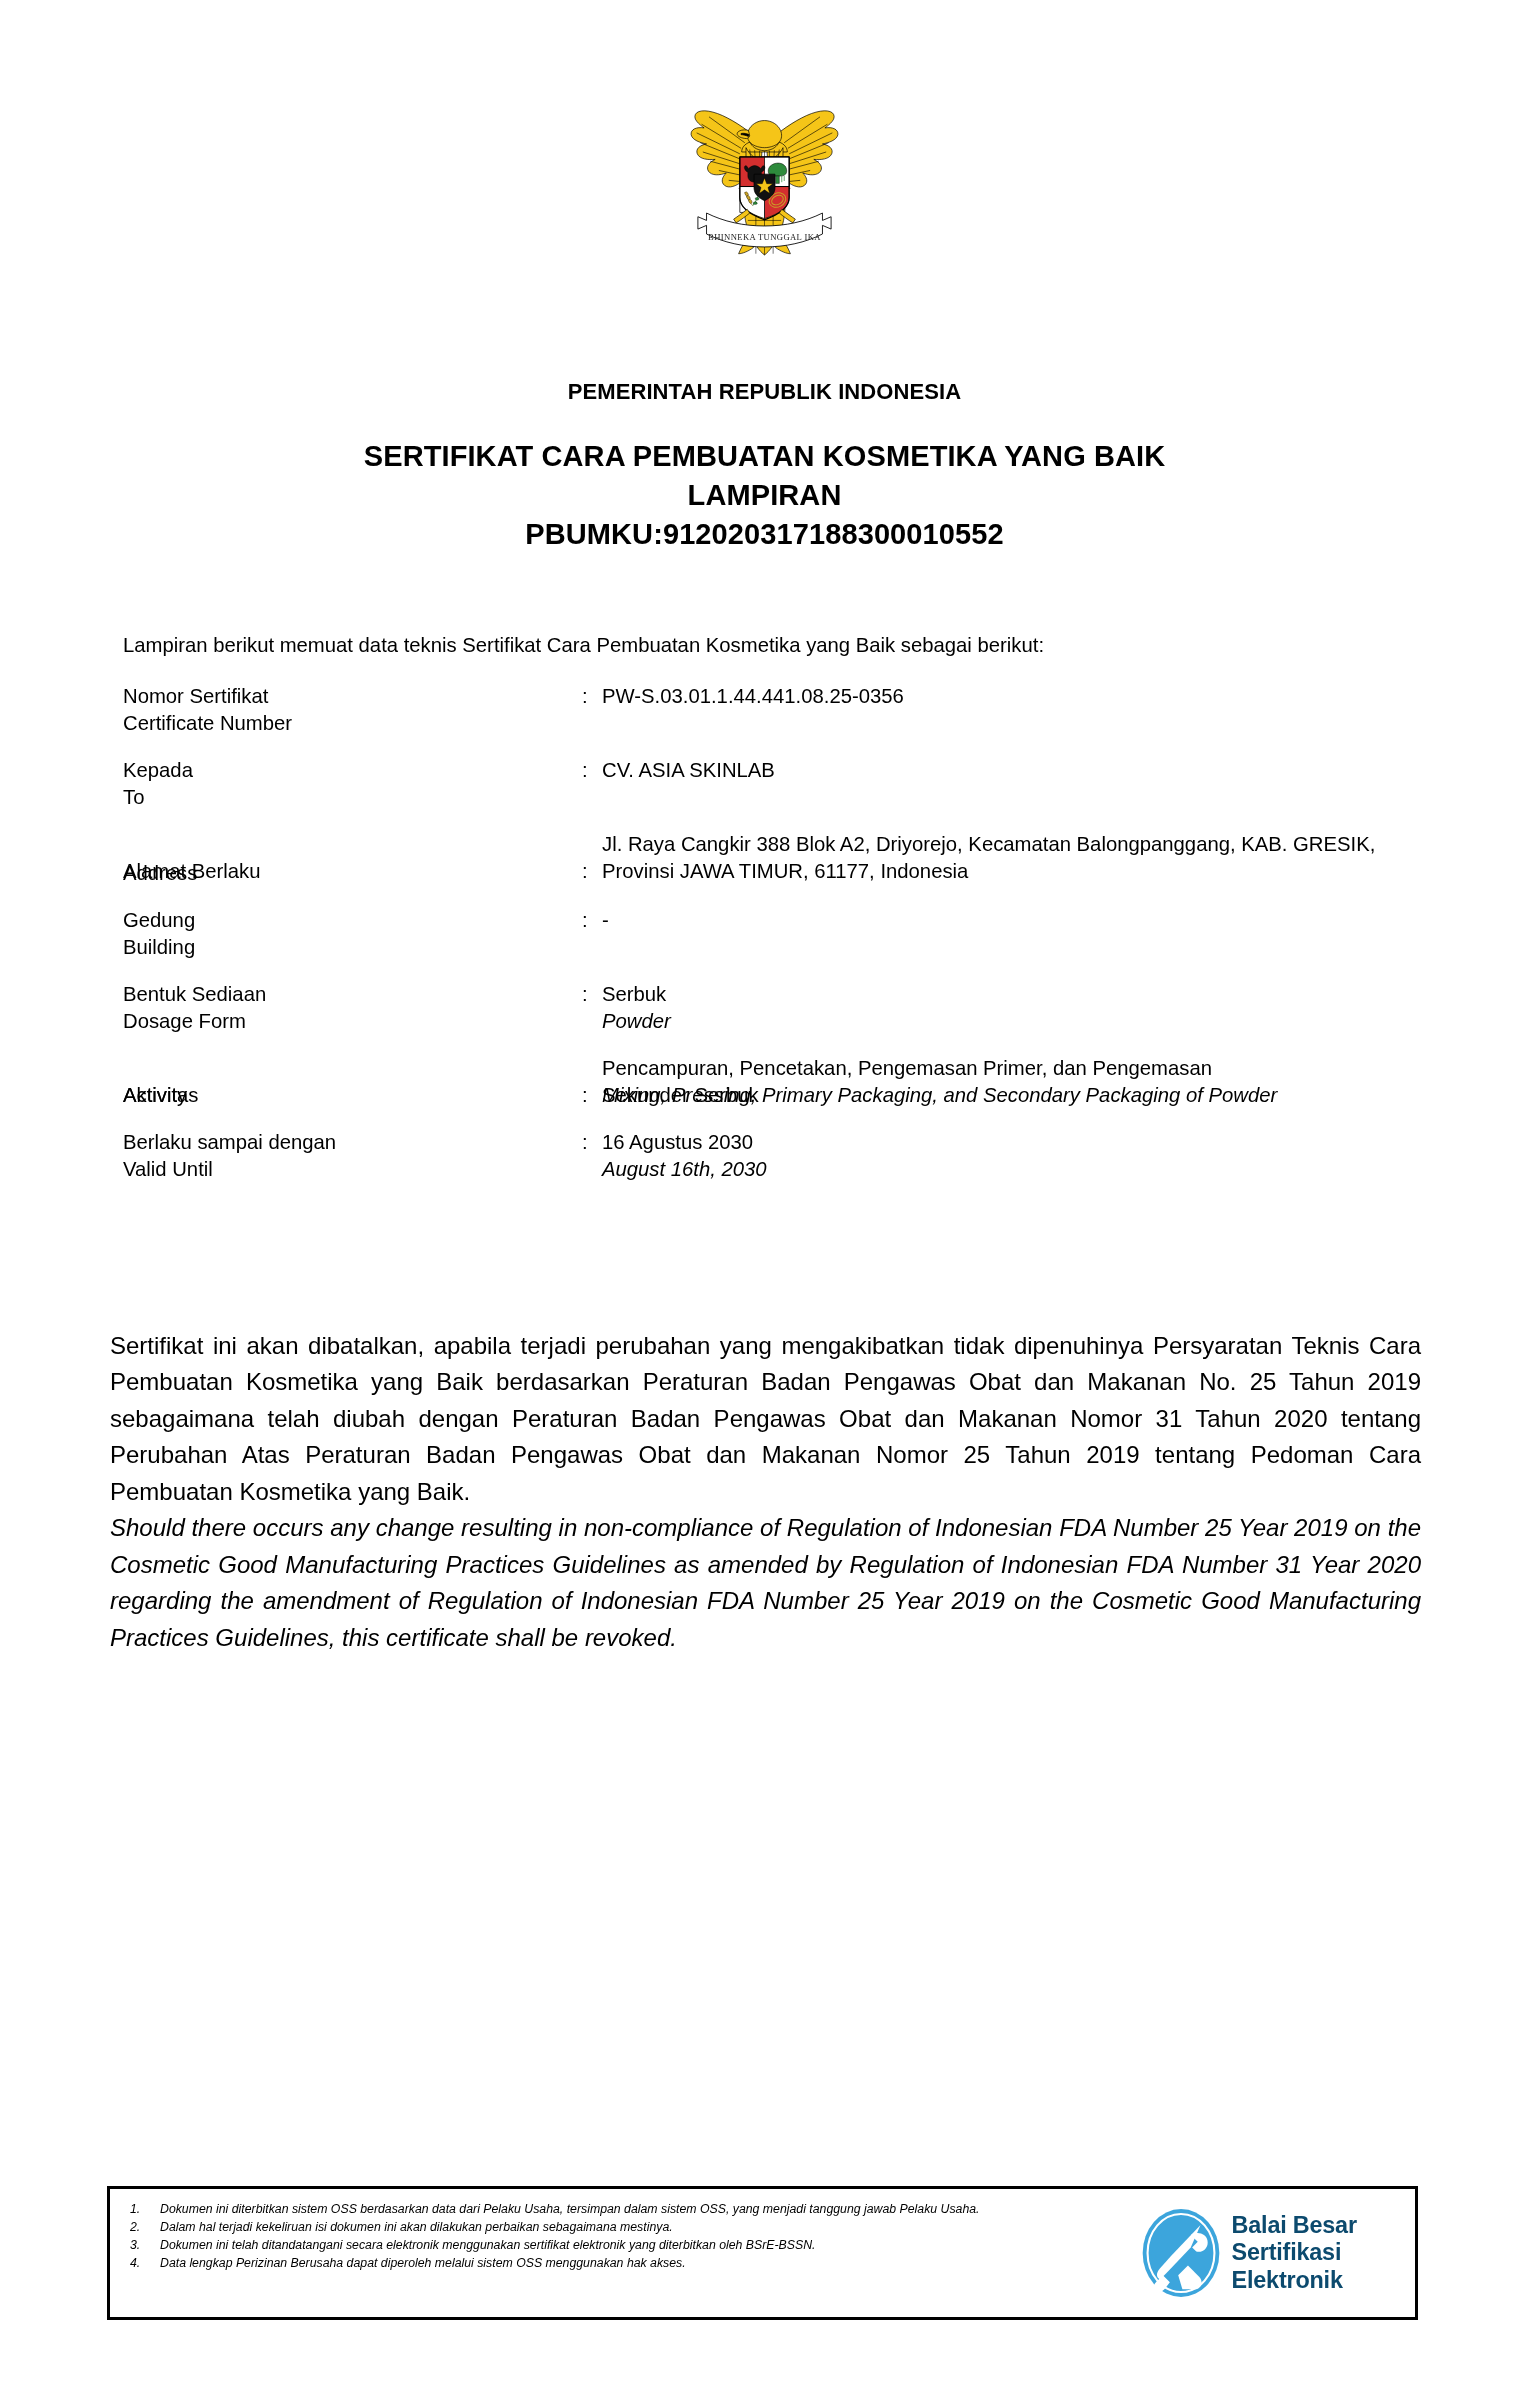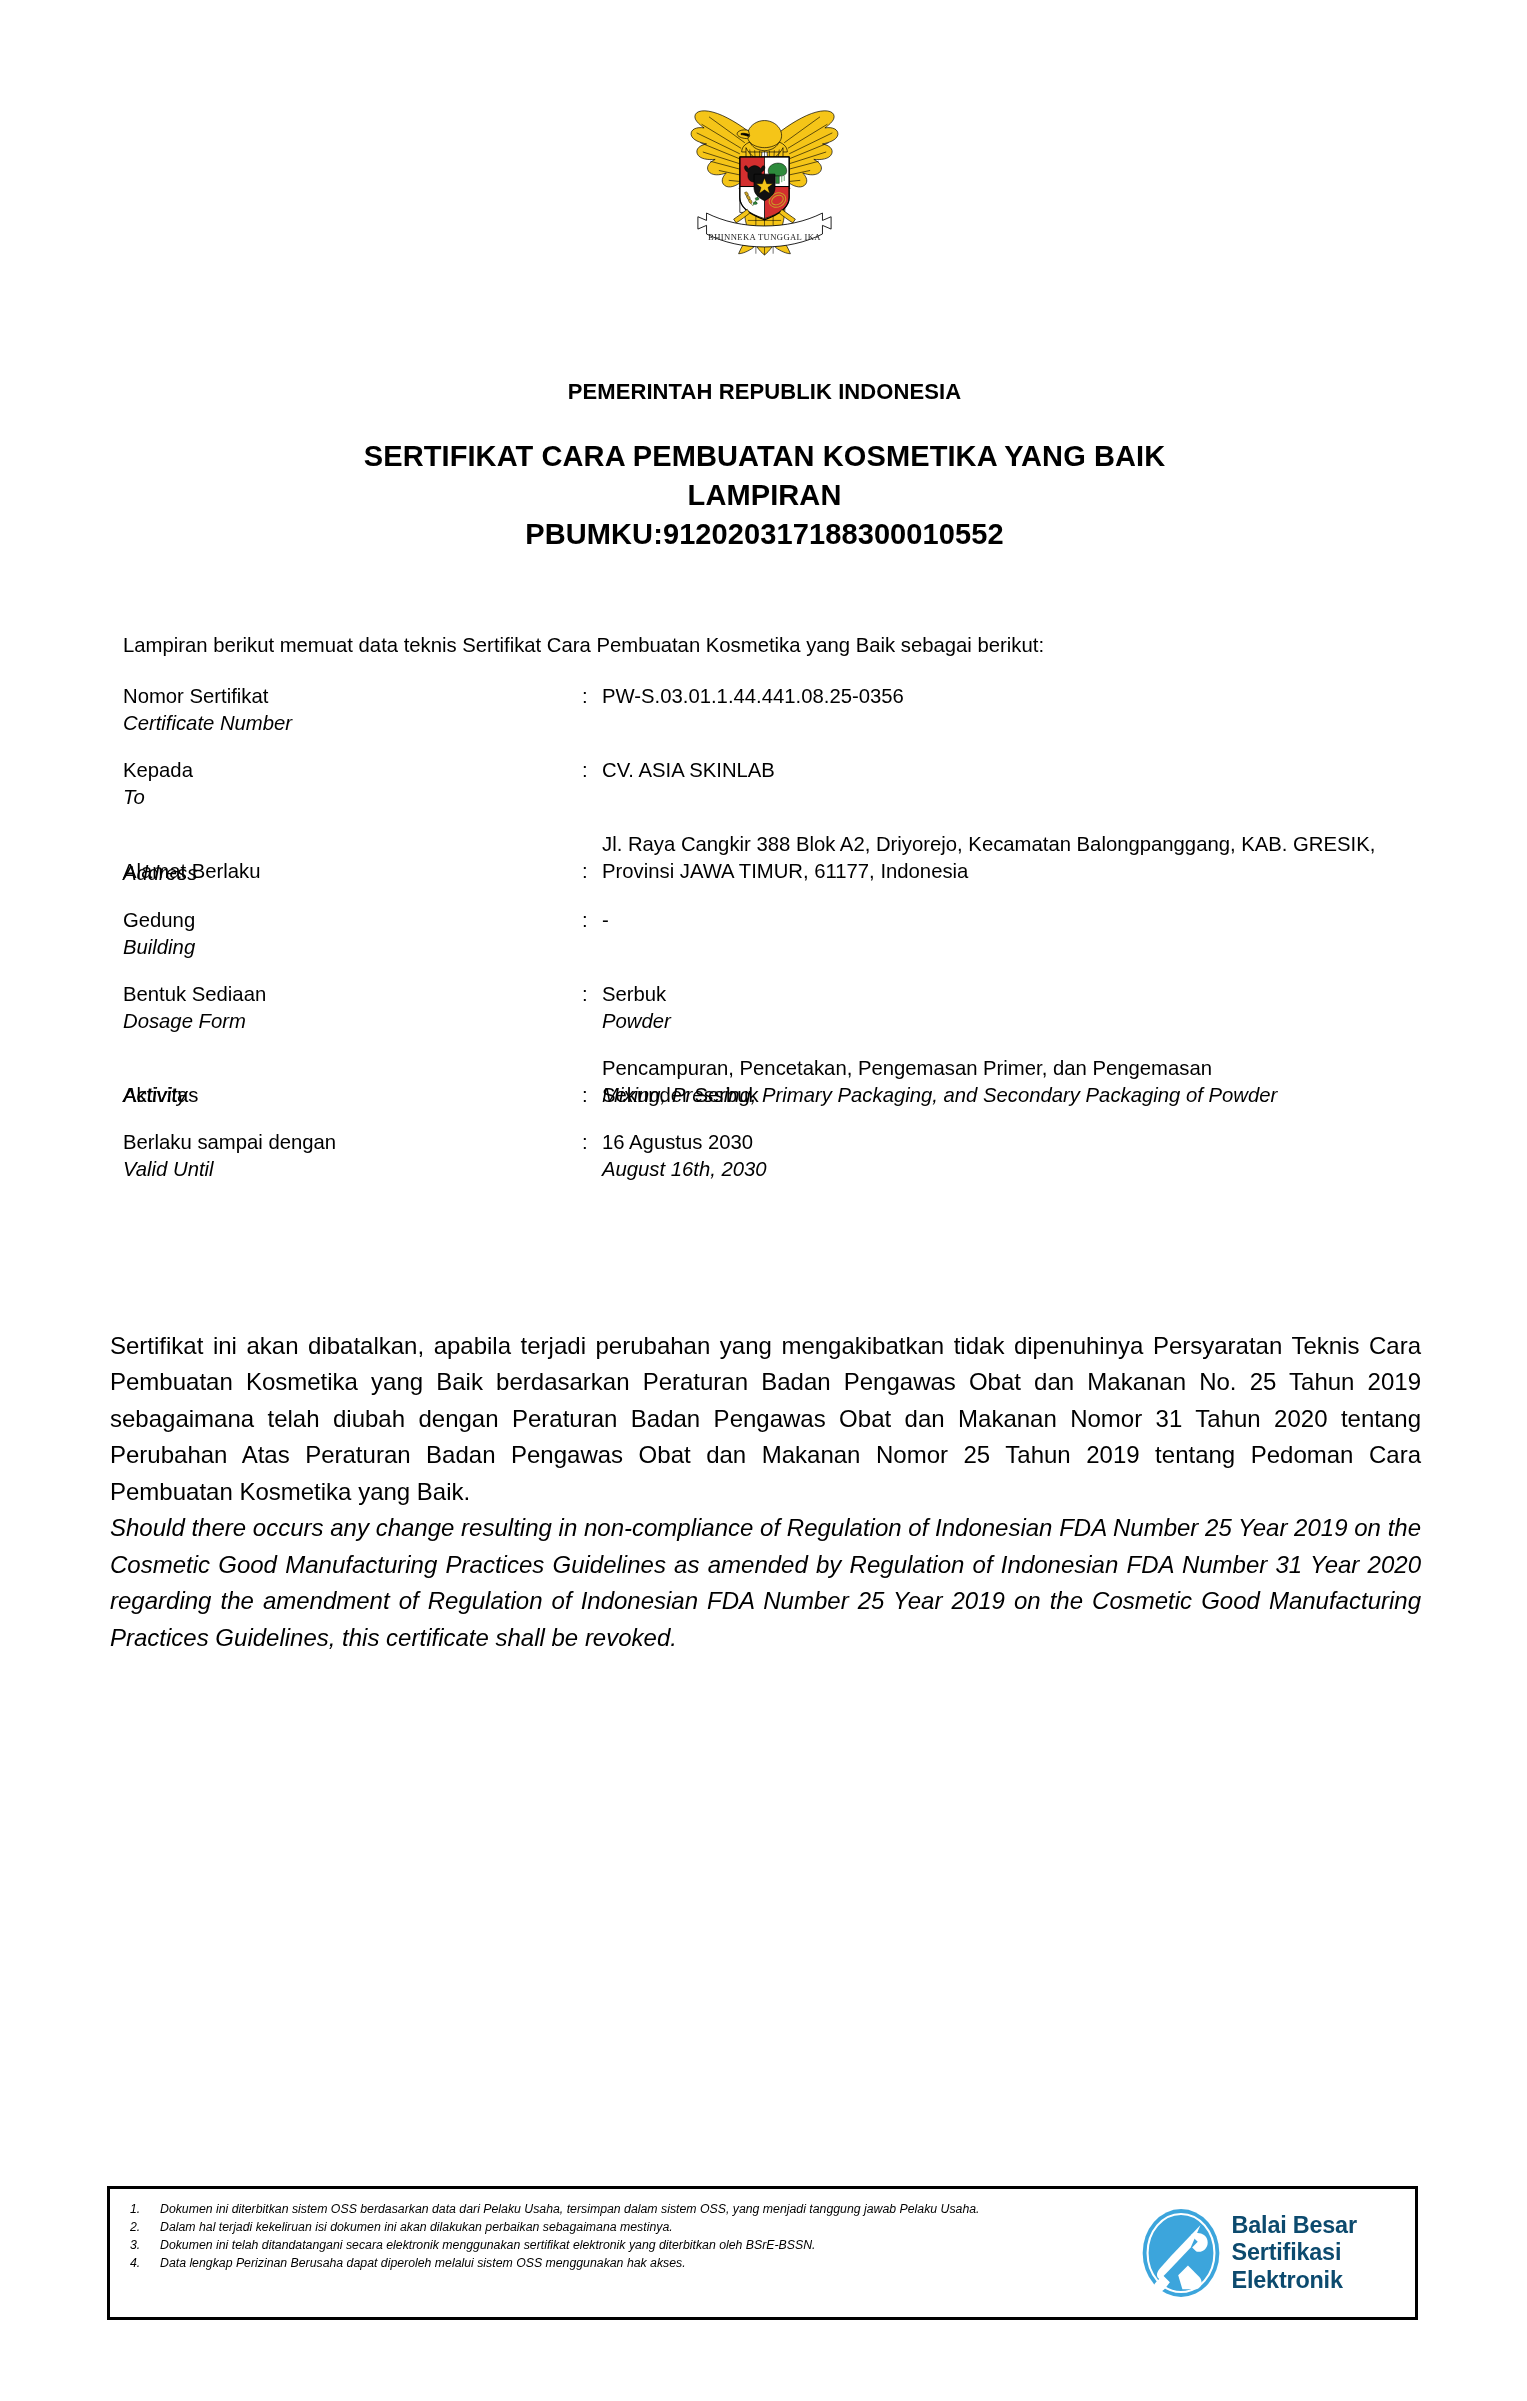--- a/index.html
+++ b/index.html
@@ -86,21 +86,21 @@
   .row-line {
     display: flex;
     align-items: flex-end;
     line-height: 1.33;
   }
   .lbl {
     width: 459px;
     flex: 0 0 459px;
     font-size: 20.3px;
   }
-  .lbl.en { font-style: italic; }
+  .lbl.en { }
   .colon {
     width: 20px;
     flex: 0 0 20px;
     font-size: 20.3px;
   }
   .val {
     flex: 1 1 auto;
     font-size: 20.3px;
     white-space: pre-line;
   }

